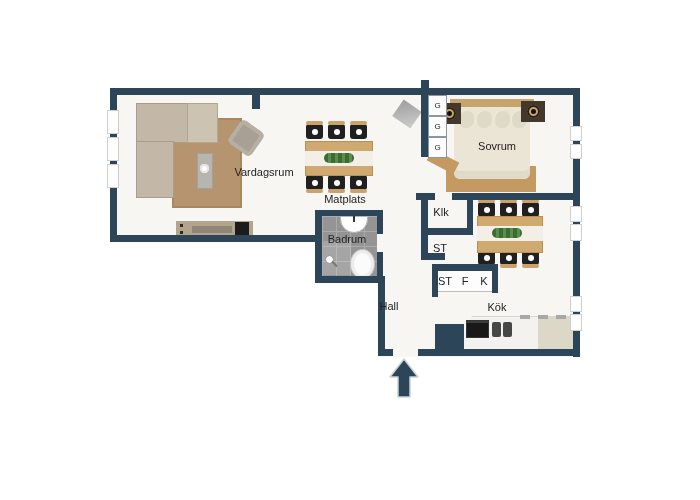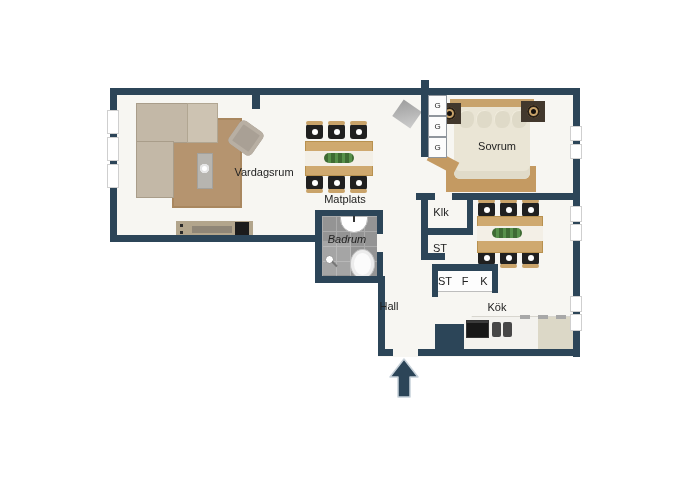--- a/index.html
+++ b/index.html
@@ -149,21 +149,21 @@
       </div>
   </div>
 
   <div class="abs" style="left:438px;top:271px;width:54px;height:20px;background:#fdfdfd;border-bottom:1px solid #bdbdbd;"></div>
   <span class="lbl small" style="left:445px;top:281px;">ST</span>
   <span class="lbl small" style="left:465px;top:281px;">F</span>
   <span class="lbl small" style="left:484px;top:281px;">K</span>
 
   <span class="lbl" style="left:264px;top:172px;">Vardagsrum</span>
   <span class="lbl" style="left:345px;top:199px;">Matplats</span>
-  <span class="lbl" style="left:347px;top:239px;font-style:italic;">Badrum</span>
+  <span class="lbl" style="left:347px;top:239px;">Badrum</span>
   <span class="lbl" style="left:497px;top:146px;">Sovrum</span>
   <span class="lbl small" style="left:441px;top:212px;">Klk</span>
   <span class="lbl small" style="left:440px;top:248px;">ST</span>
   <span class="lbl" style="left:389px;top:306px;">Hall</span>
   <span class="lbl" style="left:497px;top:307px;">Kök</span>
 
   <svg class="abs" style="left:384px;top:356px;" width="40" height="44" viewBox="0 0 40 44">
     <polygon points="20,3 34,21 26,21 26,41 14,41 14,21 6,21" fill="#2c4558" stroke="#c8d2da" stroke-width="1.5" stroke-linejoin="round"></polygon>
   </svg>
 

